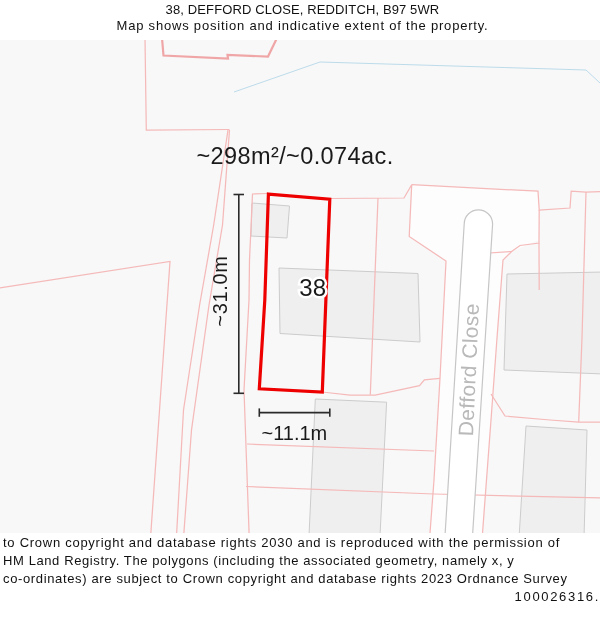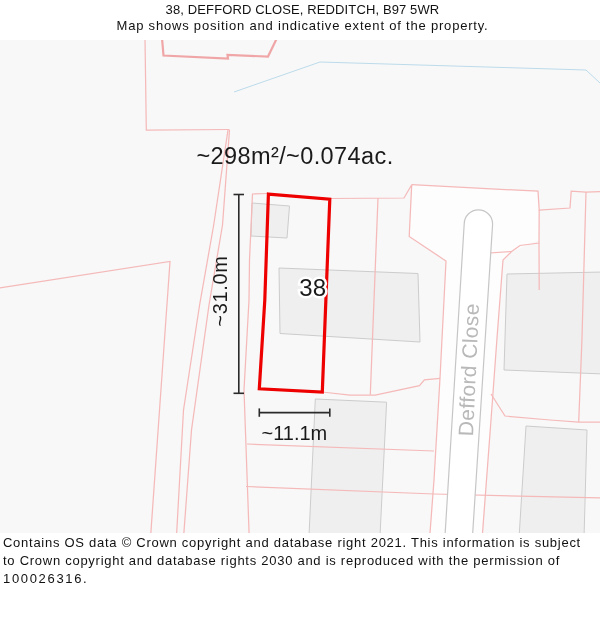--- a/index.html
+++ b/index.html
@@ -3,21 +3,21 @@
 <meta charset="utf-8">
 <style>
   html,body{margin:0;padding:0;background:#ffffff;width:600px;height:625px;overflow:hidden;}
   body{font-family:"Liberation Sans", sans-serif;-webkit-font-smoothing:antialiased;}
   .hdr,.ftr{filter:opacity(0.999);}
   svg{filter:opacity(0.999);}
   .hdr{position:absolute;left:2.5px;top:0;width:600px;text-align:center;color:#111;}
   .h1{font-size:13px;letter-spacing:0.12px;padding-top:2.3px;}
   .h2{font-size:13px;letter-spacing:0.8px;padding-top:0.4px;}
   .ftr{position:absolute;left:3px;top:534px;width:597px;font-size:13px;line-height:18px;color:#111;white-space:nowrap;}
-  .f1{letter-spacing:0.73px;}.f2{letter-spacing:0.73px;}.f3{letter-spacing:0.6px;}.f4{letter-spacing:0.64px;}.f5{letter-spacing:1.67px;}
+  .f1{letter-spacing:0.73px;}.f2{letter-spacing:0.73px;}.f3{letter-spacing:0.6px;}.f4{letter-spacing:0.64px;}.f5{letter-spacing:1.67px;text-align:right;}
   svg{position:absolute;left:0;top:40px;}
   text{font-family:"Liberation Sans", sans-serif;}
 </style>
 </head>
 <body>
 <div class="hdr">
   <div class="h1">38, DEFFORD CLOSE, REDDITCH, B97 5WR</div>
   <div class="h2">Map shows position and indicative extent of the property.</div>
 </div>
 <svg width="600" height="493" viewBox="0 40 600 493">
@@ -70,16 +70,17 @@
     <line x1="329.8" y1="408.4" x2="329.8" y2="416.8"></line>
   </g>
 
   <text x="295" y="164" font-size="23.5" letter-spacing="0.4" fill="#1a1a1a" text-anchor="middle">~298m²/~0.074ac.</text>
   <text x="312.7" y="296" font-size="24" fill="#1a1a1a" text-anchor="middle" stroke="#ffffff" stroke-width="5" paint-order="stroke">38</text>
   <text x="227" y="291" font-size="20" letter-spacing="0.7" fill="#1a1a1a" text-anchor="middle" transform="rotate(-90 227 291)">~31.0m</text>
   <text x="294.4" y="439.5" font-size="20" fill="#1a1a1a" text-anchor="middle">~11.1m</text>
   <text x="476" y="370" font-size="21" letter-spacing="0.4" fill="#b9b9b9" text-anchor="middle" transform="rotate(-87.5 476 370)">Defford Close</text>
 </svg>
 <div class="ftr">
-    <div class="f1">Contains OS data © Crown copyright and database right 2021. This information is subject</div>
     <div class="f2">to Crown copyright and database rights 2030 and is reproduced with the permission of</div>
+    <div class="f3">HM Land Registry. The polygons (including the associated geometry, namely x, y</div>
+    <div class="f4">co-ordinates) are subject to Crown copyright and database rights 2023 Ordnance Survey</div>
     <div class="f5">100026316.</div>
   </div>
 
 </body></html>

